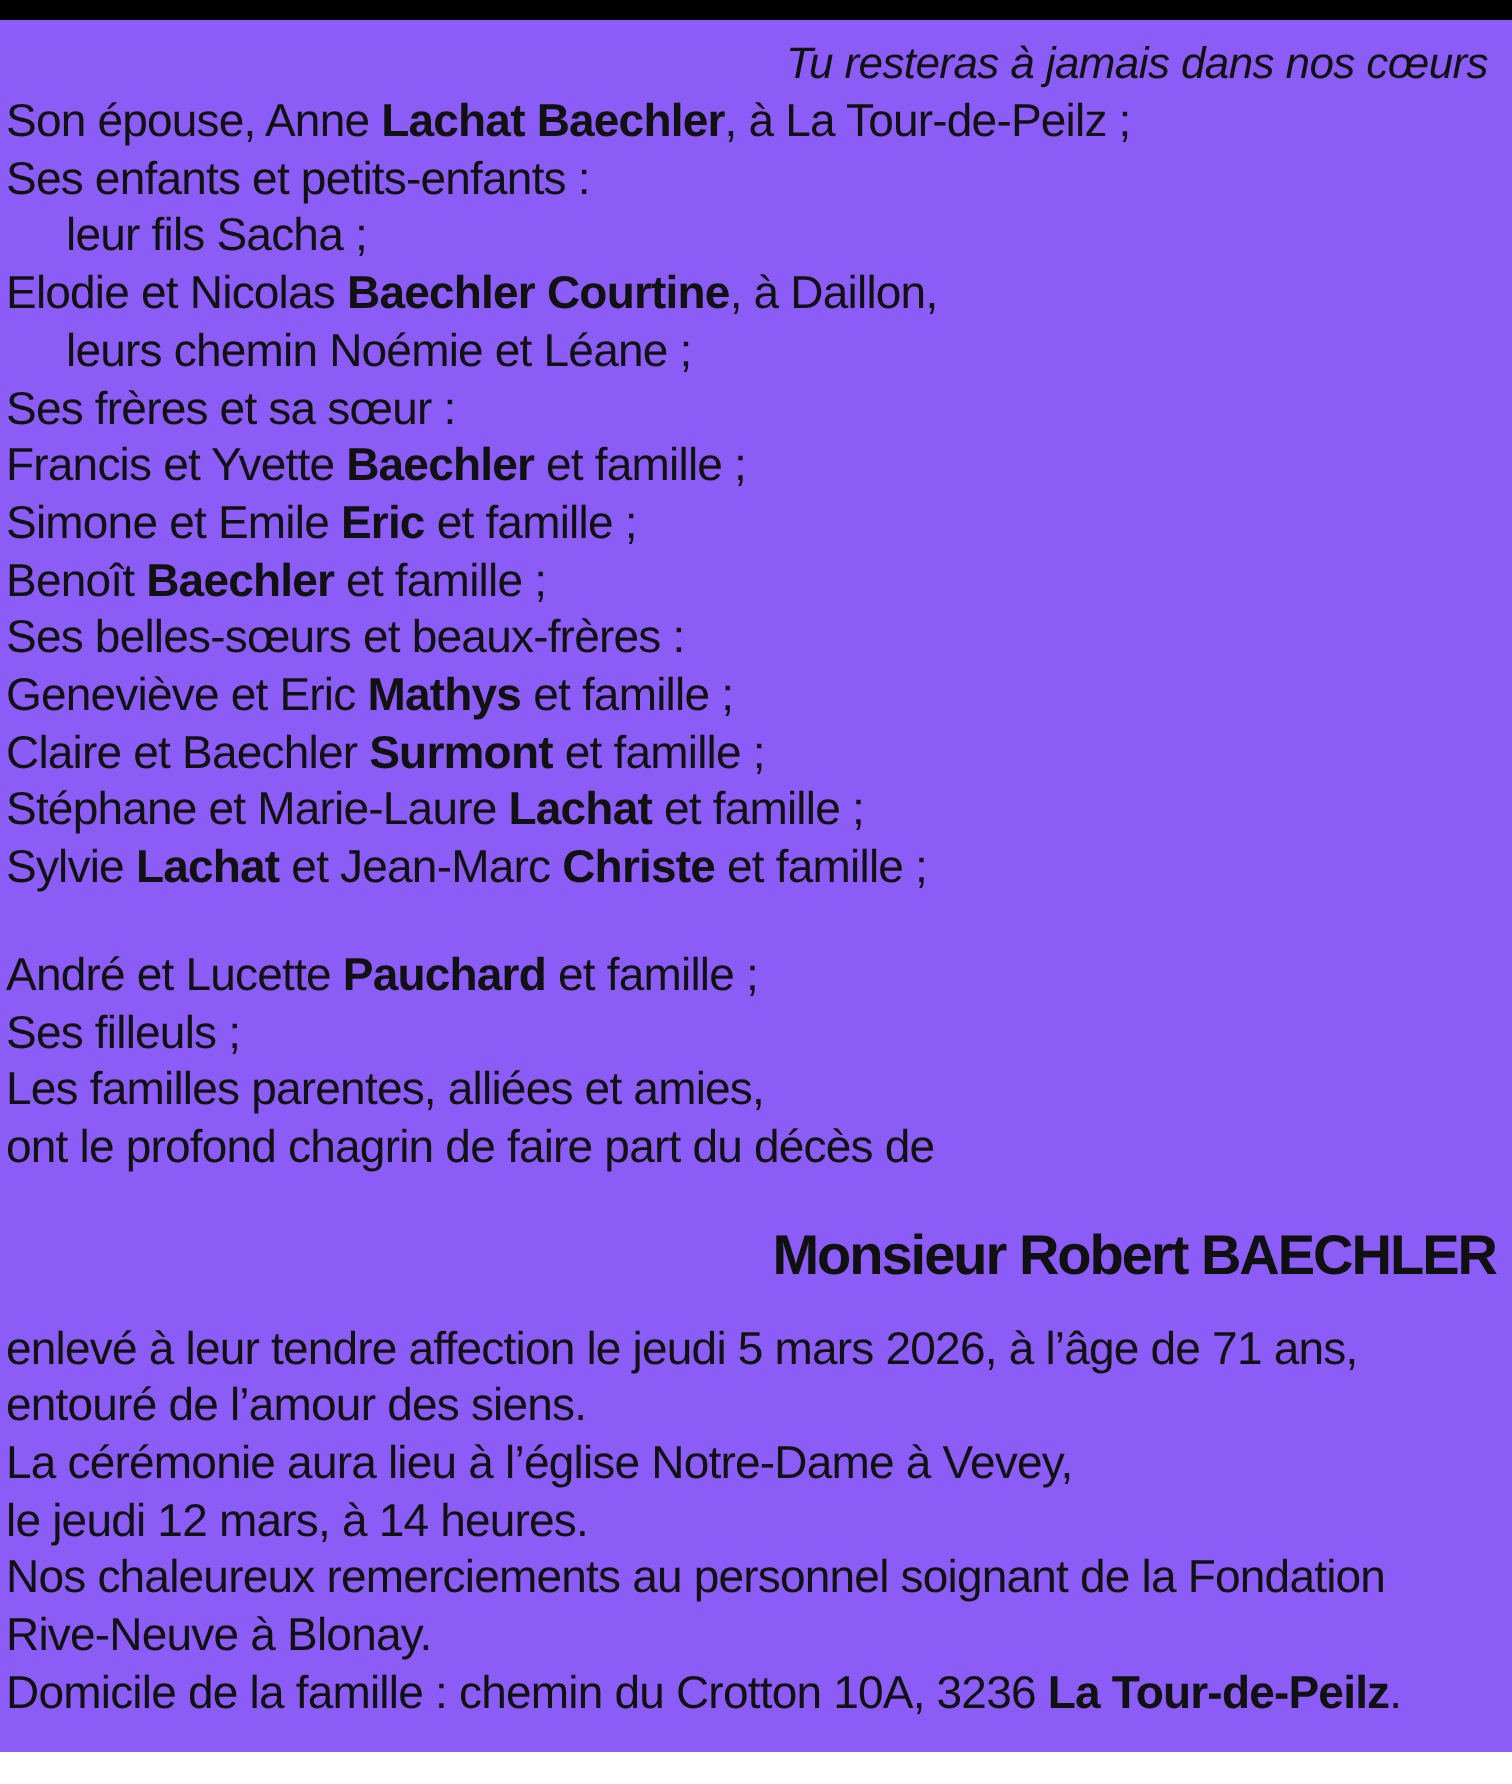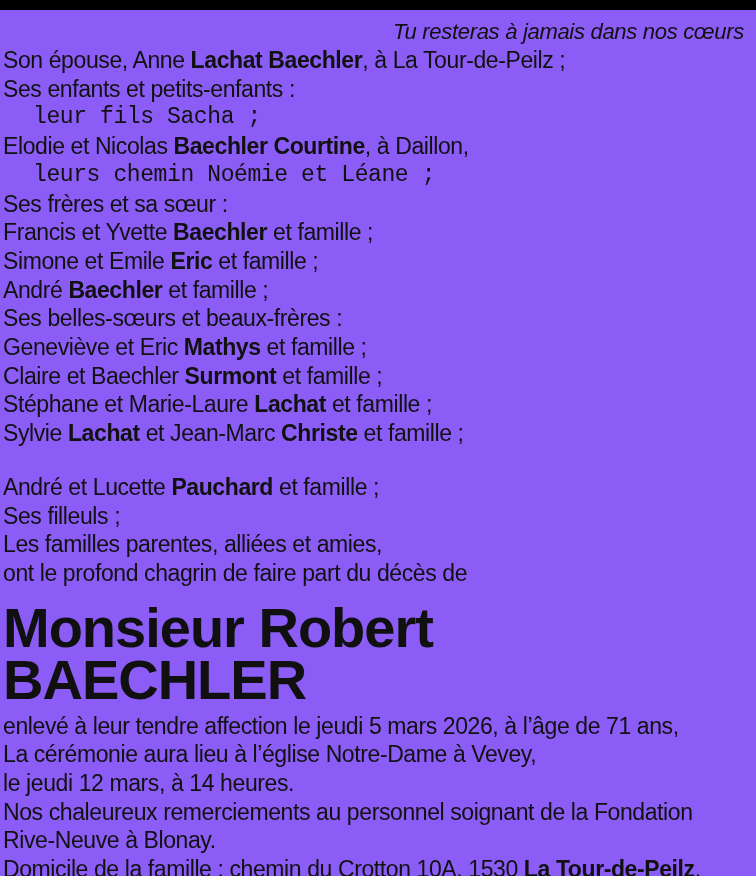--- a/index.html
+++ b/index.html
@@ -44,30 +44,30 @@
     letter-spacing: -0.3px;
     padding-right: 4px;
   }
 
   .body-lines, .details-lines {
     font-size: 23px;
     line-height: 28.7px;
     letter-spacing: -0.4px;
   }
   .line { white-space: nowrap; }
-  .line.indent { padding-left: 30px; font-family: Liberation Mono, monospace; }
+  .line.indent { padding-left: 30px; }
   .line.space-before { margin-top: 25px; }
   .bold { font-weight: bold; }
 
   .deceased-title {
     margin-top: 14px;
     margin-bottom: 6px;
-    text-align: left;
+    text-align: right;
     font-weight: bold;
-    font-size: 56px;
+    font-size: 28px;
     line-height: 52px;
     letter-spacing: -1px;
     color: #101010;
   }
 </style>
 </head>
 <body>
 
 <div class="page">
   <div class="rule top"></div>
@@ -77,38 +77,39 @@
 
     <div class="body-lines">
         <div class="line"><span>Son épouse, Anne </span><span class="bold">Lachat Baechler</span><span>, à La Tour-de-Peilz ;</span></div>
         <div class="line"><span>Ses enfants et petits-enfants :</span></div>
         <div class="line indent"><span>leur fils Sacha ;</span></div>
         <div class="line"><span>Elodie et Nicolas </span><span class="bold">Baechler Courtine</span><span>, à Daillon,</span></div>
         <div class="line indent"><span>leurs chemin Noémie et Léane ;</span></div>
         <div class="line"><span>Ses frères et sa sœur :</span></div>
         <div class="line"><span>Francis et Yvette </span><span class="bold">Baechler</span><span> et famille ;</span></div>
         <div class="line"><span>Simone et Emile </span><span class="bold">Eric</span><span> et famille ;</span></div>
-        <div class="line"><span>André </span><span class="bold">Baechler</span><span> et famille ;</span></div>
+        <div class="line"><span>Benoît </span><span class="bold">Baechler</span><span> et famille ;</span></div>
         <div class="line"><span>Ses belles-sœurs et beaux-frères :</span></div>
         <div class="line"><span>Geneviève et Eric </span><span class="bold">Mathys</span><span> et famille ;</span></div>
         <div class="line"><span>Claire et Baechler </span><span class="bold">Surmont</span><span> et famille ;</span></div>
         <div class="line"><span>Stéphane et Marie-Laure </span><span class="bold">Lachat</span><span> et famille ;</span></div>
         <div class="line"><span>Sylvie </span><span class="bold">Lachat</span><span> et Jean-Marc </span><span class="bold">Christe</span><span> et famille ;</span></div>
         <div class="line space-before"><span>André et Lucette </span><span class="bold">Pauchard</span><span> et famille ;</span></div>
         <div class="line"><span>Ses filleuls ;</span></div>
         <div class="line"><span>Les familles parentes, alliées et amies,</span></div>
         <div class="line"><span>ont le profond chagrin de faire part du décès de</span></div>
       </div>
 
     <div class="deceased-title">Monsieur Robert BAECHLER</div>
 
     <div class="details-lines">
         <div class="line"><span>enlevé à leur tendre affection le jeudi 5 mars 2026, à l’âge de 71 ans,</span></div>
+        <div class="line"><span>entouré de l’amour des siens.</span></div>
         <div class="line"><span>La cérémonie aura lieu à l’église Notre-Dame à Vevey,</span></div>
         <div class="line"><span>le jeudi 12 mars, à 14 heures.</span></div>
         <div class="line"><span>Nos chaleureux remerciements au personnel soignant de la Fondation</span></div>
         <div class="line"><span>Rive-Neuve à Blonay.</span></div>
-        <div class="line"><span>Domicile de la famille : chemin du Crotton 10A, 1530 </span><span class="bold">La Tour-de-Peilz</span><span>.</span></div>
+        <div class="line"><span>Domicile de la famille : chemin du Crotton 10A, 3236 </span><span class="bold">La Tour-de-Peilz</span><span>.</span></div>
       </div>
   </div>
 
   <div class="rule bottom"></div>
 </div>
 
 </body></html>

